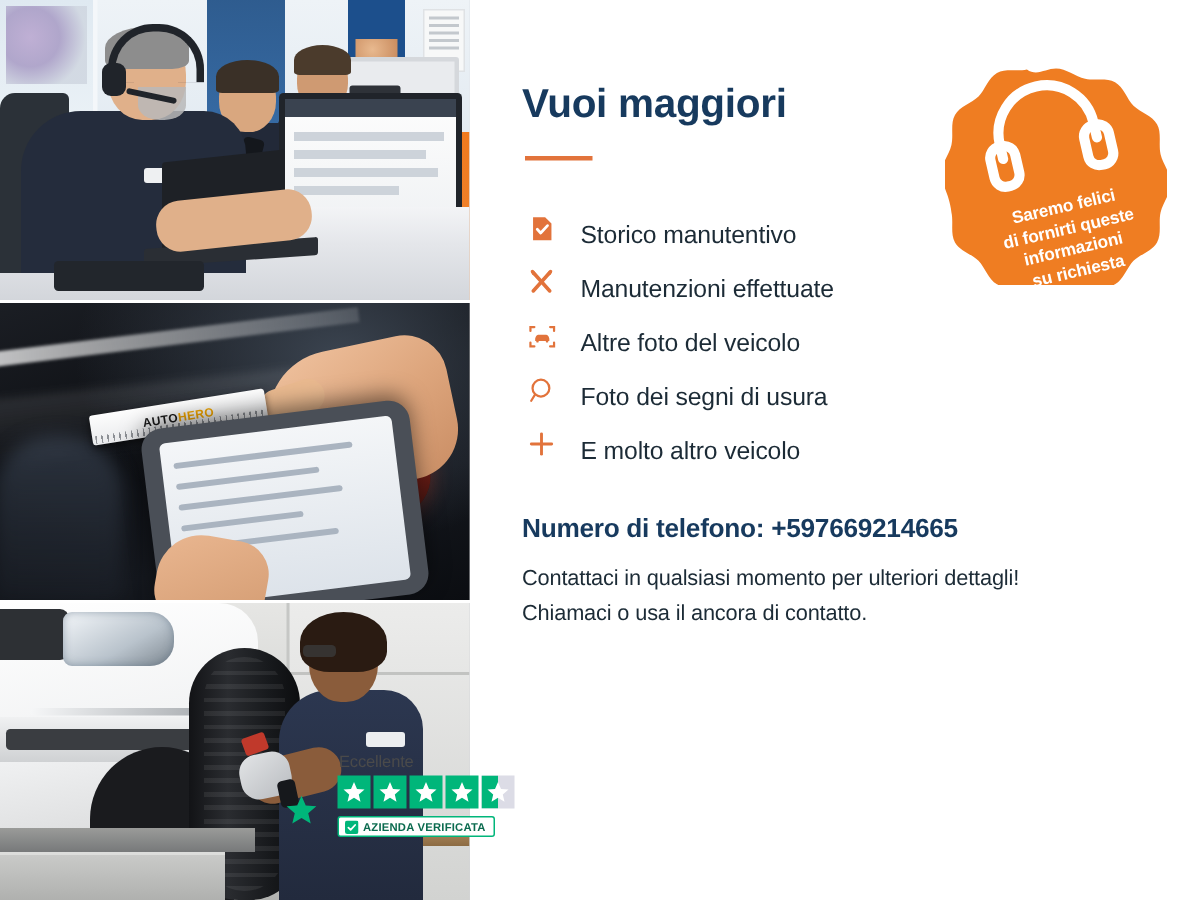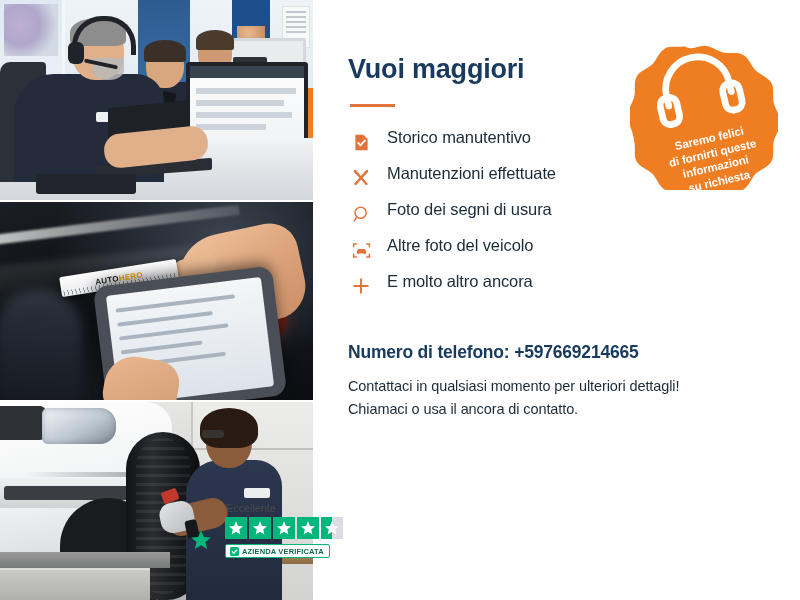--- a/index.html
+++ b/index.html
@@ -419,21 +419,21 @@
   }
 
   
   .features {
     margin: 22px 0 0 0;
     padding: 0;
     list-style: none;
   }
   .feature {
     display: flex;
-    align-items: flex-start;
+    align-items: flex-end;
     height: 36px;
   }
   .feature-icon {
     width: 26px;
     height: 26px;
     flex: 0 0 26px;
     display: flex;
     align-items: center;
     justify-content: center;
     margin-right: 13px;
@@ -684,54 +684,54 @@
             <path d="M4.2 3.4l3.1 1.2.6 3.2-2.6-1z" fill="#e2733b"></path>
             <path d="M19.8 3.4l-3.1 1.2-.6 3.2 2.6-1z" fill="#e2733b"></path>
           </svg>
         </span>
         <span class="feature-label">Manutenzioni effettuate</span>
       </li>
 
       <li class="feature">
         <span class="feature-icon">
           <svg viewBox="0 0 24 24" width="21" height="21">
-            <circle cx="11" cy="10" r="6.4" fill="none" stroke="#e2733b" stroke-width="1.7"></circle>
-            <path d="M6.6 14.8L3.6 19.6" fill="none" stroke="#e2733b" stroke-width="1.7" stroke-linecap="round"></path>
-          </svg>
-        </span>
-        <span class="feature-label">Foto dei segni di usura</span>
-      </li>
-
-      <li class="feature">
-        <span class="feature-icon">
-          <svg viewBox="0 0 24 24" width="21" height="21">
             <g fill="none" stroke="#e2733b" stroke-width="1.7" stroke-linecap="round">
               <path d="M3 7.6V4.6h3"></path>
                 <path d="M21 7.6V4.6h-3"></path>
               <path d="M3 16.4v3h3"></path>
                 <path d="M21 16.4v3h-3"></path>
             </g>
             <path d="M6.6 13.8c0-.5.3-1.5.7-2.2.4-.8.9-1.1 1.6-1.2h6.2c.7.1 1.2.4 1.6 1.2.4.7.7 1.7.7 2.2v1.5H6.6z" fill="#e2733b"></path>
             <rect x="7.4" y="15.1" width="1.9" height="1.2" rx=".5" fill="#e2733b"></rect>
             <rect x="14.7" y="15.1" width="1.9" height="1.2" rx=".5" fill="#e2733b"></rect>
           </svg>
         </span>
         <span class="feature-label">Altre foto del veicolo</span>
       </li>
 
       <li class="feature">
         <span class="feature-icon">
+          <svg viewBox="0 0 24 24" width="21" height="21">
+            <circle cx="11" cy="10" r="6.4" fill="none" stroke="#e2733b" stroke-width="1.7"></circle>
+            <path d="M6.6 14.8L3.6 19.6" fill="none" stroke="#e2733b" stroke-width="1.7" stroke-linecap="round"></path>
+          </svg>
+        </span>
+        <span class="feature-label">Foto dei segni di usura</span>
+      </li>
+
+      <li class="feature">
+        <span class="feature-icon">
           <svg viewBox="0 0 24 24" width="22" height="22">
             <g stroke="#e2733b" stroke-width="2.1" stroke-linecap="round">
               <path d="M12 4.6v14.8"></path>
               <path d="M4.6 12h14.8"></path>
             </g>
           </svg>
         </span>
-        <span class="feature-label">E molto altro ancora</span>
+        <span class="feature-label">E molto altro veicolo</span>
       </li>
 
     </ul>
 
     <div class="phone-line">Numero di telefono: +597669214665</div>
     <p class="contact-text">
       <span>Contattaci in qualsiasi momento per ulteriori dettagli!</span><br>
       <span>Chiamaci o usa il ancora di contatto.</span>
     </p>
 

